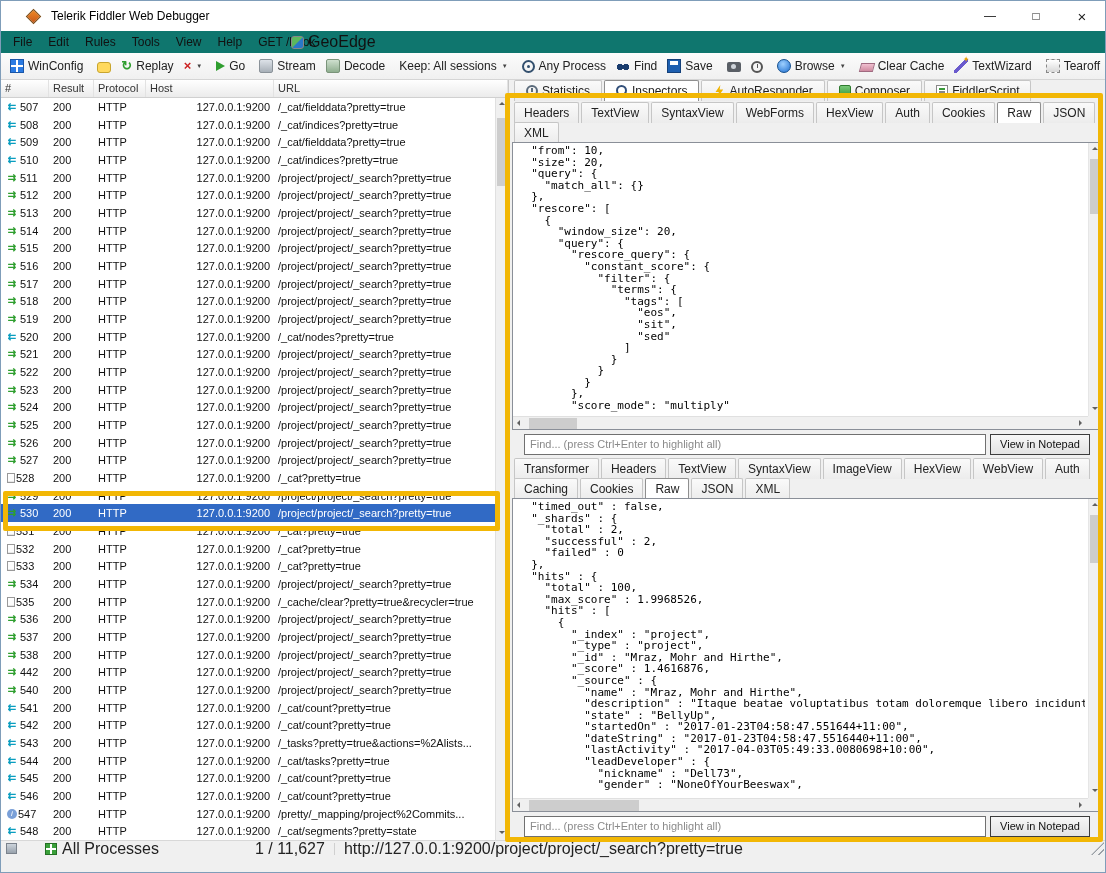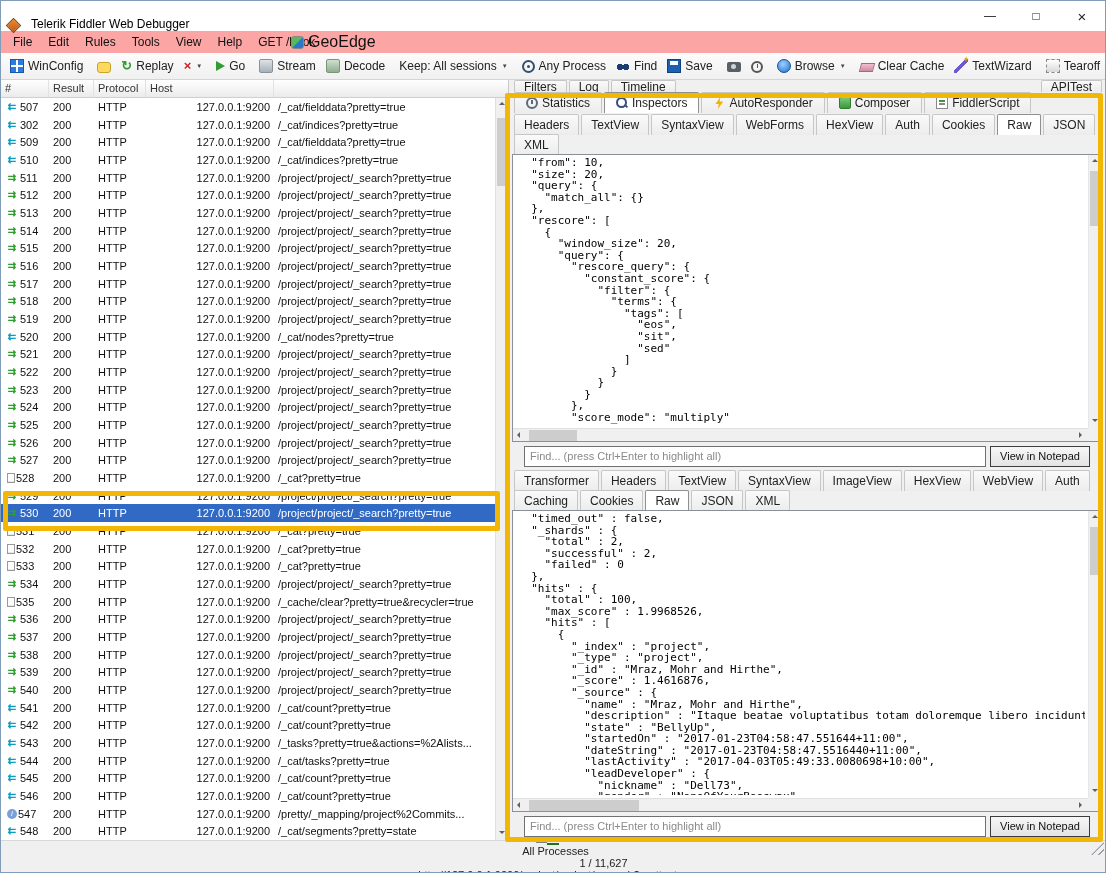--- a/index.html
+++ b/index.html
@@ -1,28 +1,28 @@
 <!DOCTYPE html>
 <html><head>
 <meta charset="utf-8">
 <style>
   * { box-sizing: border-box; margin: 0; padding: 0; }
   html,body { width:1106px; height:873px; overflow:hidden; }
   body { font-family:"Liberation Sans", sans-serif; background:#f0f0f0; }
   .window { position:relative; width:1106px; height:873px; border:1px solid #7f9db9; background:#f0f0f0; overflow:hidden; }
 
   
-  .titlebar { height:30px; background:#fff; display:flex; align-items:flex-end; padding-left:5px; }
+  .titlebar { height:30px; background:#fff; display:flex; align-items:center; padding-left:25px; }
   .app-icon { width:11px; height:11px; background:linear-gradient(135deg,#f08a24,#c8581a); border:1px solid #7a4a14; transform:rotate(45deg); margin:0 12px 0 2px; }
   .title-text { font-size:12px; color:#000; }
   .win-controls { margin-left:auto; display:flex; height:30px; }
   .win-btn { width:46px; height:30px; display:flex; align-items:center; justify-content:center; font-size:12px; color:#222; }
 
   
-  .menubar { height:22px; background:#fca5a5; display:flex; align-items:center; font-size:12px; padding-left:4px; }
+  .menubar { height:22px; background:#0f766e; display:flex; align-items:center; font-size:12px; padding-left:4px; }
   .menu-item { padding:3px 8px; color:#111; display:flex; align-items:center; gap:4px; }
   .geoedge-icon { width:13px; height:13px; border-radius:3px; background:linear-gradient(135deg,#5cb85c 48%,#2a78c8 52%); border:1px solid #888; }
 
   
   .toolbar { height:27px; background:linear-gradient(#fcfcfc,#f0f0f0); border-bottom:1px solid #d5d5d5; display:flex; align-items:center; padding:0 4px; font-size:12px; color:#222; }
   .tb-item { display:flex; align-items:center; padding:2px 5px; gap:4px; white-space:nowrap; }
   .tb-sep { width:1px; height:18px; background:#d8d8d8; margin:0 2px; }
   .tb-icon { display:inline-block; width:14px; height:14px; position:relative; }
   .i-winconfig { background:#2a7ae2; border:1px solid #1a56a8;
     background-image:linear-gradient(to right,transparent 5px,#fff 5px,#fff 7px,transparent 7px),
@@ -125,21 +125,21 @@
   .sb-corner { position:absolute; right:0; bottom:0; width:13px; height:13px; background:#f0f0f0; }
 
   .findbar { display:flex; gap:4px; margin:3px 12px; height:22px; align-items:center; }
   .find-input { flex:1; height:21px; border:1px solid #707070; font-size:11px; padding:0 5px; font-family:"Liberation Sans",sans-serif; color:#222; }
   .find-input::placeholder { color:#8a8a8a; }
   .notepad-btn { width:100px; height:21px; border:1px solid #3c3c3c; background:linear-gradient(#f7f7f7,#e3e3e3); font-size:11px; font-family:"Liberation Sans",sans-serif; color:#111; }
 
   
   .bottom-row { height:16px; display:flex; background:#f0f0f0; }
   .quickexec { width:508px; background:#0a0a0a; color:#c8c8c8; font-size:11px; display:flex; align-items:center; padding-left:4px; white-space:nowrap; overflow:hidden; }
-  .statusbar { height:16px; background:#f0f0f0; border-top:1px solid #d8d8d8; display:flex; align-items:center; font-size:11px; color:#222; padding-left:5px; position:relative;flex-direction:column; }
+  .statusbar { height:16px; background:#f0f0f0; border-top:1px solid #d8d8d8; display:flex; align-items:center; font-size:16px; color:#222; padding-left:5px; position:relative; }
   .cap-icon { width:11px; height:11px; background:linear-gradient(#cdd4dc,#98a2ac); border:1px solid #7a828c; margin-right:28px; }
   .proc-icon { width:12px; height:12px; background:#3aa03a; border:1px solid #237023; margin-right:5px;
     background-image:linear-gradient(to right,transparent 4px,#fff 4px,#fff 6px,transparent 6px),
                      linear-gradient(to bottom,transparent 4px,#fff 4px,#fff 6px,transparent 6px); }
   .sb-sep { width:1px; height:12px; background:#d0d0d0; margin:0 9px; }
   .sb-count { margin-left:96px; }
   .resize-grip { position:absolute; right:1px; bottom:1px; width:13px; height:13px;
     background:repeating-linear-gradient(135deg,#9aa0a6 0 1.5px,transparent 1.5px 4.5px);
     clip-path:polygon(100% 0,100% 100%,0 100%); }
 
@@ -265,38 +265,39 @@
   </div>
 
   <div class="main">
 
     <div class="left-panel">
       <div class="list-header">
         <span class="hcell c-num">#</span>
         <span class="hcell c-result">Result</span>
         <span class="hcell c-proto">Protocol</span>
         <span class="hcell c-host">Host</span>
+        <span class="hcell c-url">URL</span>
       </div>
       <div class="session-rows">
 
           <div class="session-row">
             <span class="cell col-num">
               <span class="s-icon ic-left"></span>
               <span>507</span>
             </span>
             <span class="cell col-result">200</span>
             <span class="cell col-proto">HTTP</span>
             <span class="cell col-host">127.0.0.1:9200</span>
             <span class="cell col-url">/_cat/fielddata?pretty=true</span>
           </div>
 
           <div class="session-row">
             <span class="cell col-num">
               <span class="s-icon ic-left"></span>
-              <span>302</span>
+              <span>508</span>
             </span>
             <span class="cell col-result">200</span>
             <span class="cell col-proto">HTTP</span>
             <span class="cell col-host">127.0.0.1:9200</span>
             <span class="cell col-url">/_cat/indices?pretty=true</span>
           </div>
 
           <div class="session-row">
             <span class="cell col-num">
               <span class="s-icon ic-left"></span>
@@ -623,21 +624,21 @@
             </span>
             <span class="cell col-result">200</span>
             <span class="cell col-proto">HTTP</span>
             <span class="cell col-host">127.0.0.1:9200</span>
             <span class="cell col-url">/project/project/_search?pretty=true</span>
           </div>
 
           <div class="session-row">
             <span class="cell col-num">
               <span class="s-icon ic-right"></span>
-              <span>539</span>
+              <span>442</span>
             </span>
             <span class="cell col-result">200</span>
             <span class="cell col-proto">HTTP</span>
             <span class="cell col-host">127.0.0.1:9200</span>
             <span class="cell col-url">/project/project/_search?pretty=true</span>
           </div>
 
           <div class="session-row">
             <span class="cell col-num">
               <span class="s-icon ic-right"></span>
@@ -739,27 +740,20 @@
         </div>
       <div class="vscroll list-vscroll">
         <span class="sb-arr arr-up" style="top:0;"></span>
         <span class="sb-thumb"></span>
         <span class="sb-arr arr-down" style="bottom:0;"></span>
       </div>
     </div>
 
     <div class="right-panel">
 
-      <div class="strip">
-        <span class="tab">Filters</span>
-        <span class="tab">Log</span>
-        <span class="tab">Timeline</span>
-        <span class="spacer"></span>
-        <span class="tab">APITest</span>
-      </div>
 
       <div class="tabrow main-tabs">
 
           <span class="tab">
             <span class="mt-icon ic-stats"></span>
             <span>Statistics</span>
           </span>
 
           <span class="tab selected">
             <span class="mt-icon ic-inspect"></span>

